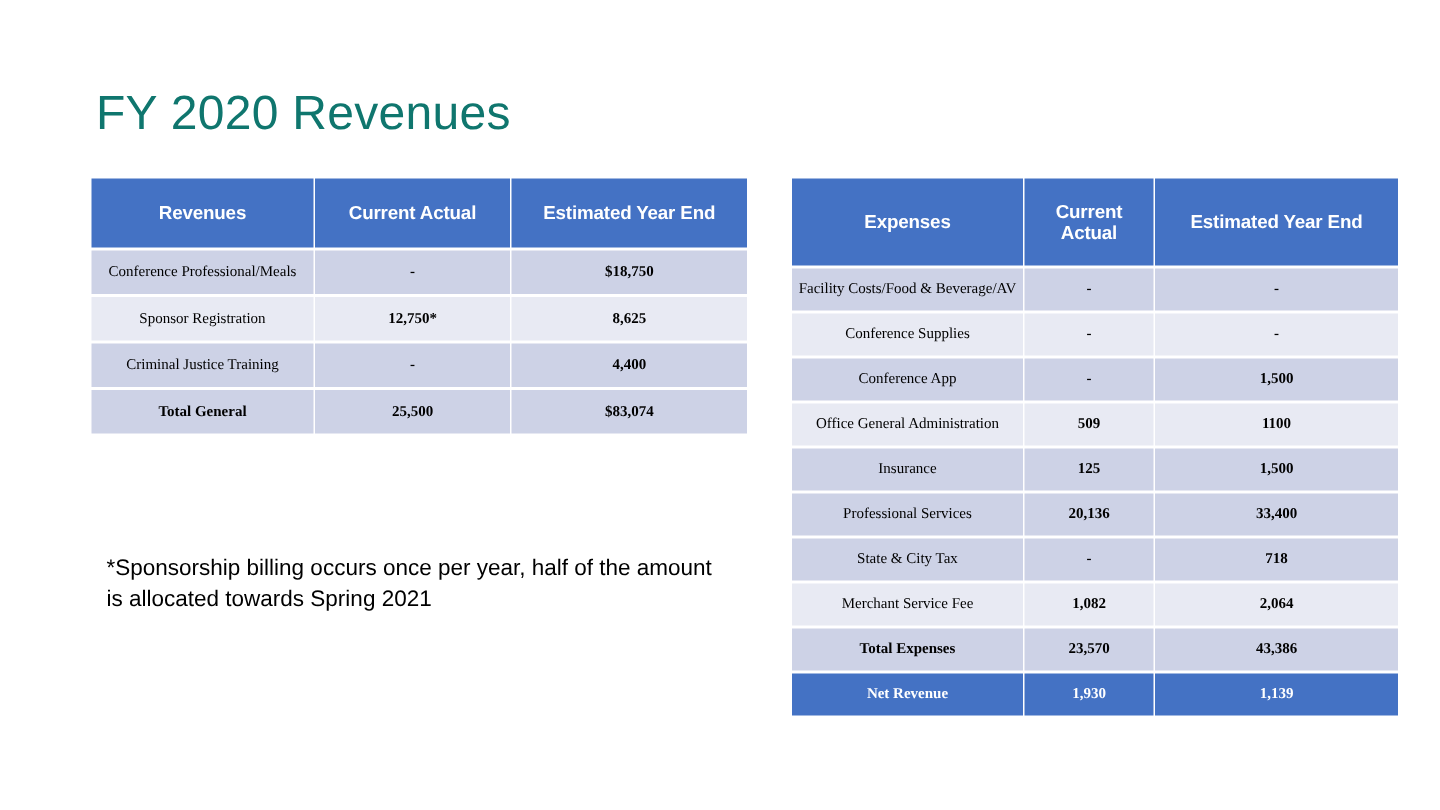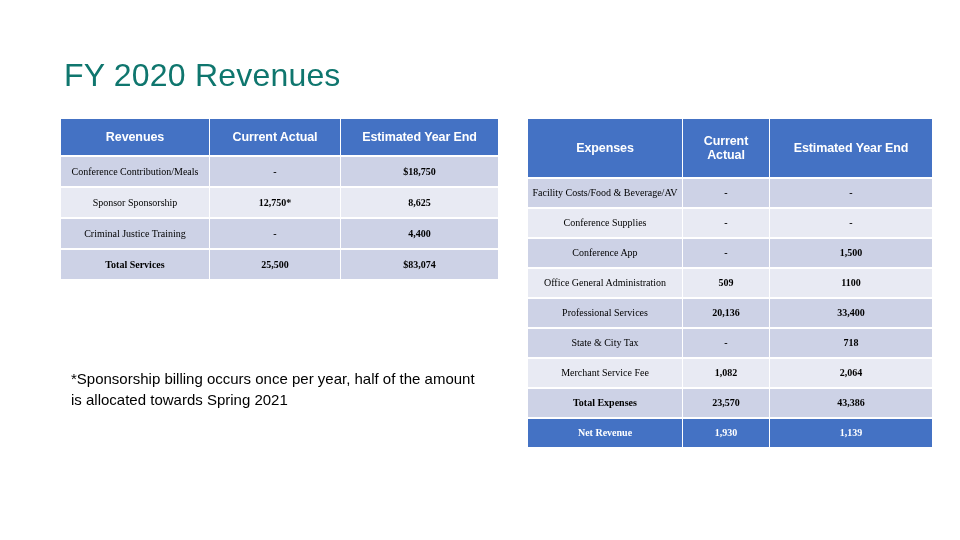--- a/index.html
+++ b/index.html
@@ -72,21 +72,21 @@
 
   
   #revenues-table {
     left: 60px;
     top: 117px;
     width: 437px;
   }
   #revenues-table col.c0 { width: 148px; }
   #revenues-table col.c1 { width: 130px; }
   #revenues-table col.c2 { width: 157px; }
-  #revenues-table th { height: 36px; }
+  #revenues-table th { height: 46px; }
   #revenues-table td { height: 29px; }
 
   
   #expenses-table {
     left: 527px;
     top: 117px;
     width: 404px;
   }
   #expenses-table col.c0 { width: 154px; }
   #expenses-table col.c1 { width: 86px; }
@@ -120,36 +120,36 @@
   </colgroup>
   <thead>
     <tr>
       <th>Revenues</th>
       <th>Current Actual</th>
       <th>Estimated Year End</th>
     </tr>
   </thead>
   <tbody id="revenues-body">
       <tr class="odd">
-        <td class="lbl">Conference Contribution/Meals</td>
+        <td class="lbl">Conference Professional/Meals</td>
         <td>-</td>
         <td>$18,750</td>
       </tr>
       <tr class="even">
-        <td class="lbl">Sponsor Sponsorship</td>
+        <td class="lbl">Sponsor Registration</td>
         <td>12,750*</td>
         <td>8,625</td>
       </tr>
       <tr class="odd">
         <td class="lbl">Criminal Justice Training</td>
         <td>-</td>
         <td>4,400</td>
       </tr>
       <tr class="odd total">
-        <td class="lbl">Total Services</td>
+        <td class="lbl">Total General</td>
         <td>25,500</td>
         <td>$83,074</td>
       </tr>
     </tbody>
 </table>
 
 <table id="expenses-table" class="fin-table">
   <colgroup>
     <col class="c0">
       <col class="c1">
@@ -177,20 +177,25 @@
         <td class="lbl">Conference App</td>
         <td>-</td>
         <td>1,500</td>
       </tr>
       <tr class="even">
         <td class="lbl">Office General Administration</td>
         <td>509</td>
         <td>1100</td>
       </tr>
       <tr class="odd">
+        <td class="lbl">Insurance</td>
+        <td>125</td>
+        <td>1,500</td>
+      </tr>
+      <tr class="odd">
         <td class="lbl">Professional Services</td>
         <td>20,136</td>
         <td>33,400</td>
       </tr>
       <tr class="odd">
         <td class="lbl">State &amp; City Tax</td>
         <td>-</td>
         <td>718</td>
       </tr>
       <tr class="even">

